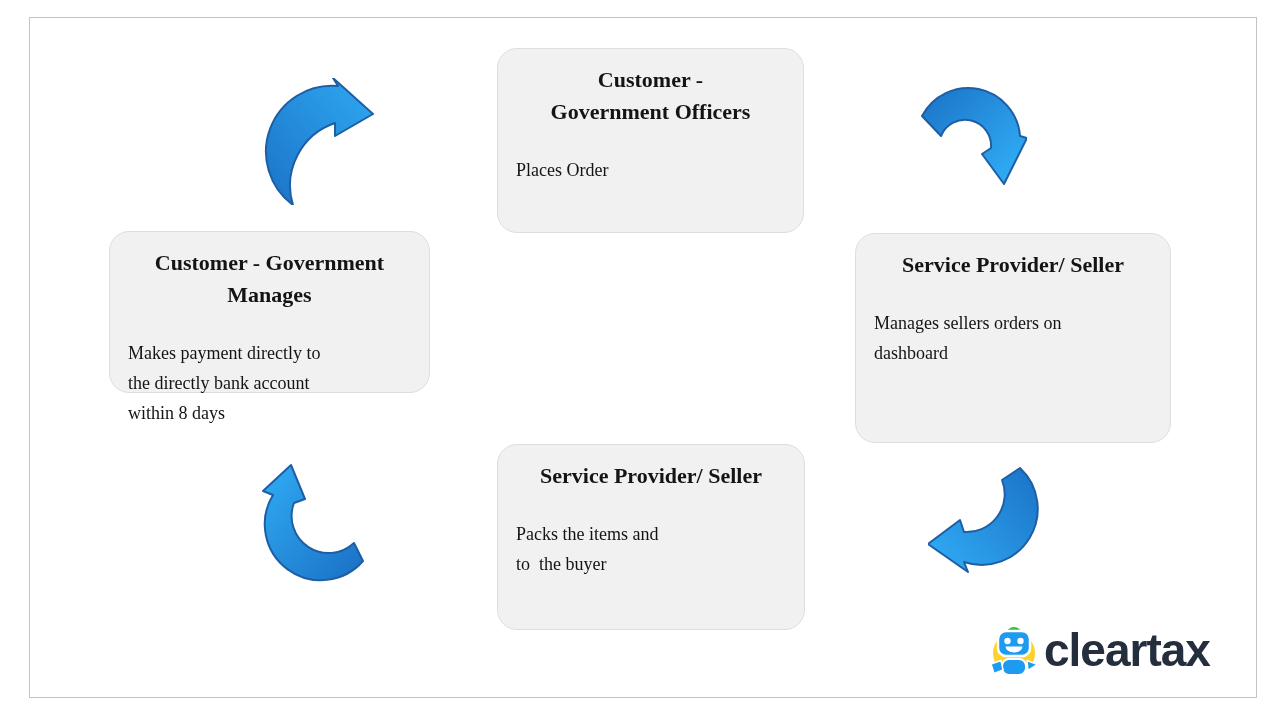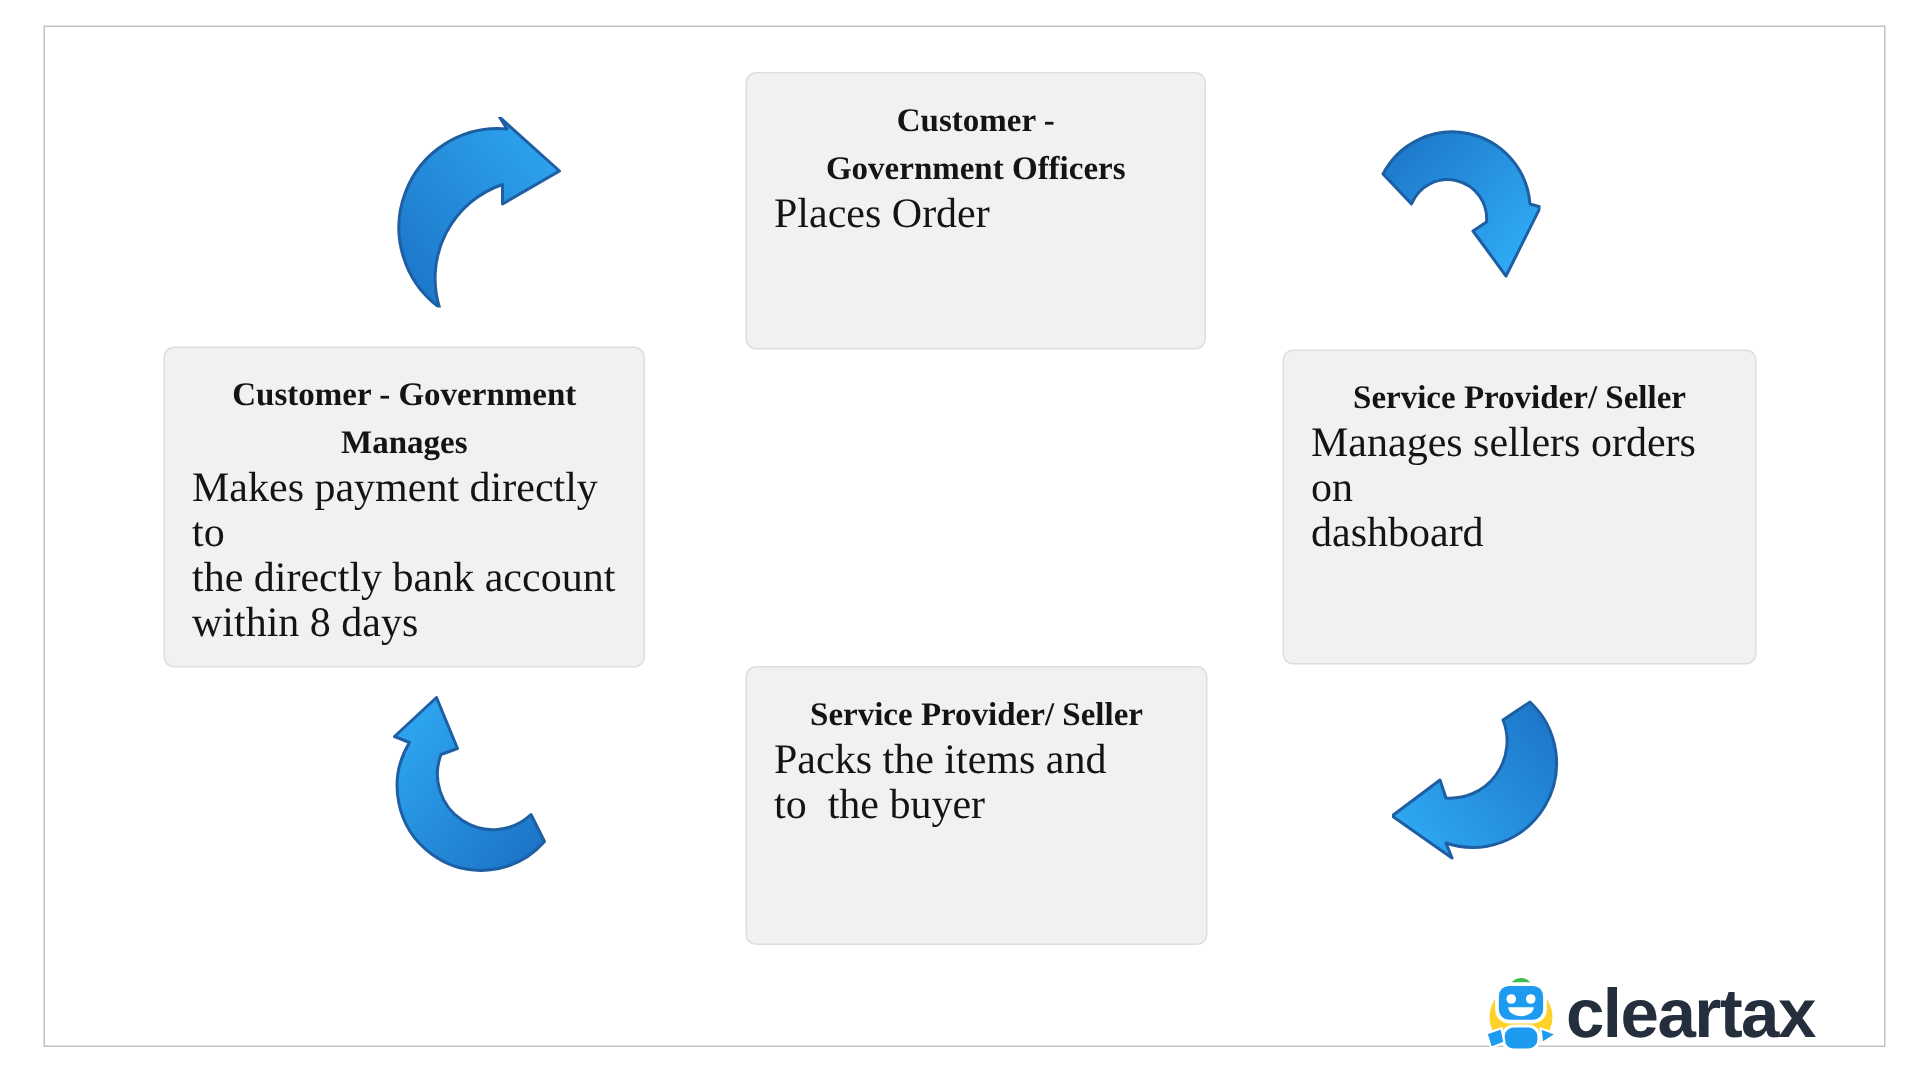--- a/index.html
+++ b/index.html
@@ -15,35 +15,35 @@
     --logo-blue:#1d9bf0;
     --logo-green:#3dbe4a;
     --logo-white:#ffffff;
   }
   html,body{margin:0;padding:0;background:#ffffff;}
   .canvas{position:relative;width:1280px;height:720px;background:#ffffff;overflow:hidden;
           font-family:"Liberation Serif", serif;color:var(--text-color);}
   .slide-border{position:absolute;left:29px;top:17px;width:1228px;height:681px;
           box-sizing:border-box;border:1px solid var(--slide-border);background:transparent;}
   .node{position:absolute;background:var(--node-fill);border:1px solid var(--node-border);
-          border-radius:7px;box-sizing:border-box;padding:15px 18px 17px 18px;}
+          border-radius:20px;box-sizing:border-box;padding:15px 18px 17px 18px;}
   .node-title{font-weight:bold;font-size:22px;line-height:32px;text-align:center;}
   .node-title span{display:block;white-space:pre-wrap;}
-  .node-body{font-size:28px;line-height:30px;text-align:left;}
+  .node-body{margin-top:27px;font-size:18px;line-height:30px;text-align:left;}
   .node-body span{display:block;white-space:pre-wrap;}
   #node-top{left:497px;top:48px;width:307px;height:185px;}
   #node-right{left:855px;top:233px;width:316px;height:210px;}
-  #node-left{left:109px;top:231px;width:321px;height:214px;}
+  #node-left{left:109px;top:231px;width:321px;height:162px;}
   #node-bottom{left:497px;top:444px;width:308px;height:186px;}
   .arrow{position:absolute;}
   #arrow-tl{left:263px;top:78px;width:112px;height:127px;}
   #arrow-tr{left:912px;top:78px;width:115px;height:110px;}
   #arrow-br{left:928px;top:462px;width:116px;height:115px;}
   #arrow-bl{left:261px;top:463px;width:112px;height:124px;}
-  .logo{position:absolute;left:986px;top:647px;display:flex;align-items:center;}
+  .logo{position:absolute;left:986px;top:622px;display:flex;align-items:center;}
   .logo-icon{width:56px;height:56px;flex:0 0 auto;}
   .logo-text{font-family:"Liberation Sans", sans-serif;font-weight:bold;font-size:46px;
           letter-spacing:-1px;color:var(--logo-text-color);margin-left:2px;line-height:56px;}
 </style>
 </head>
 <body>
 
 <div class="canvas">
 
   <div class="slide-border"></div>

